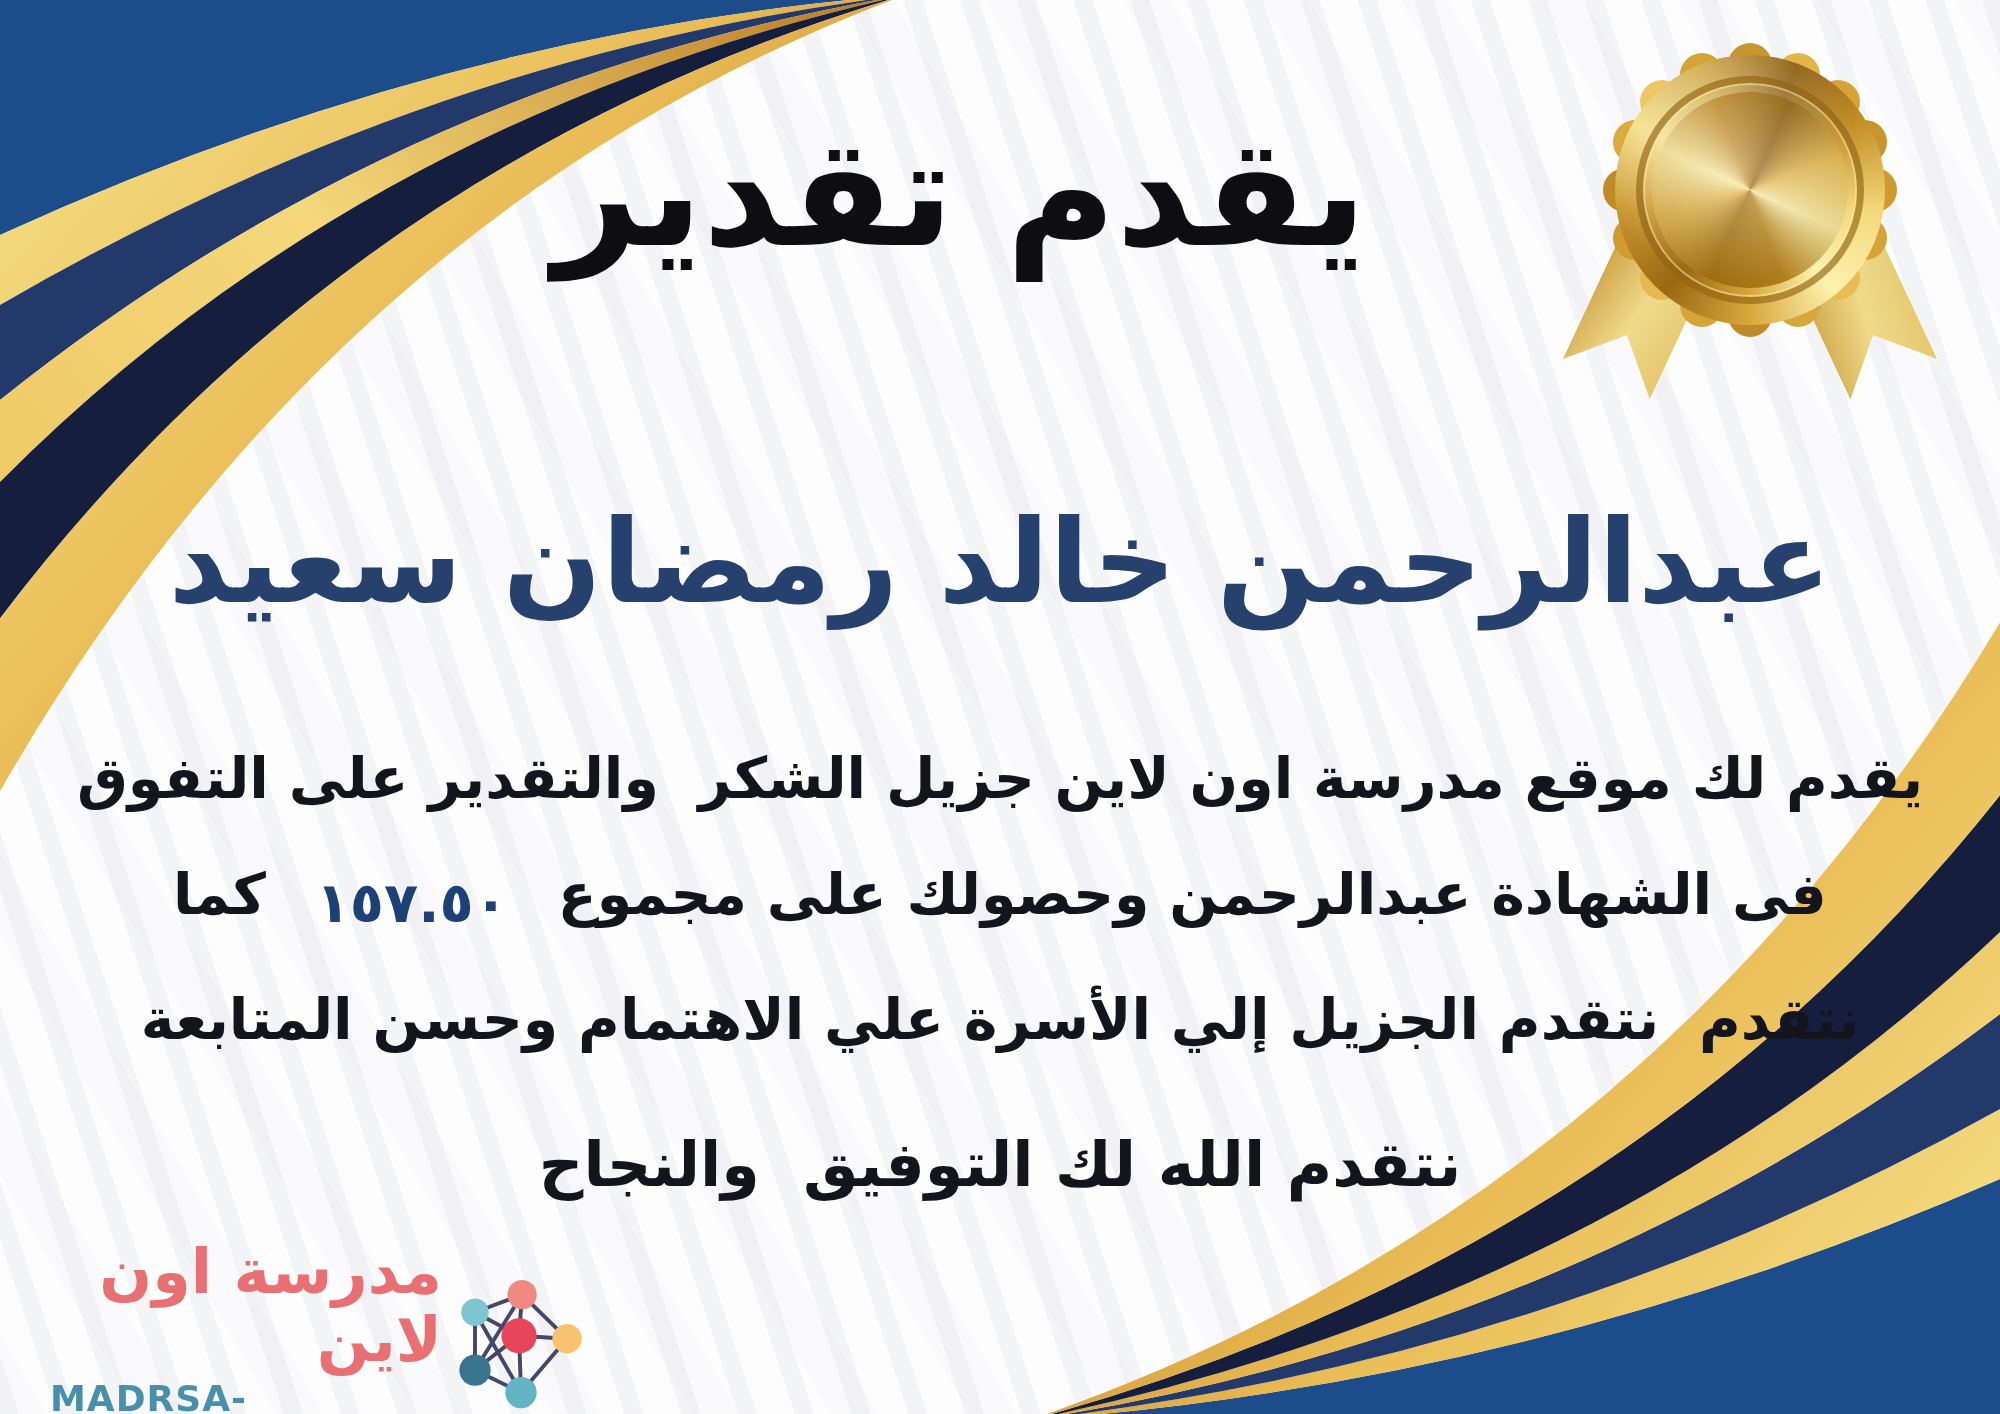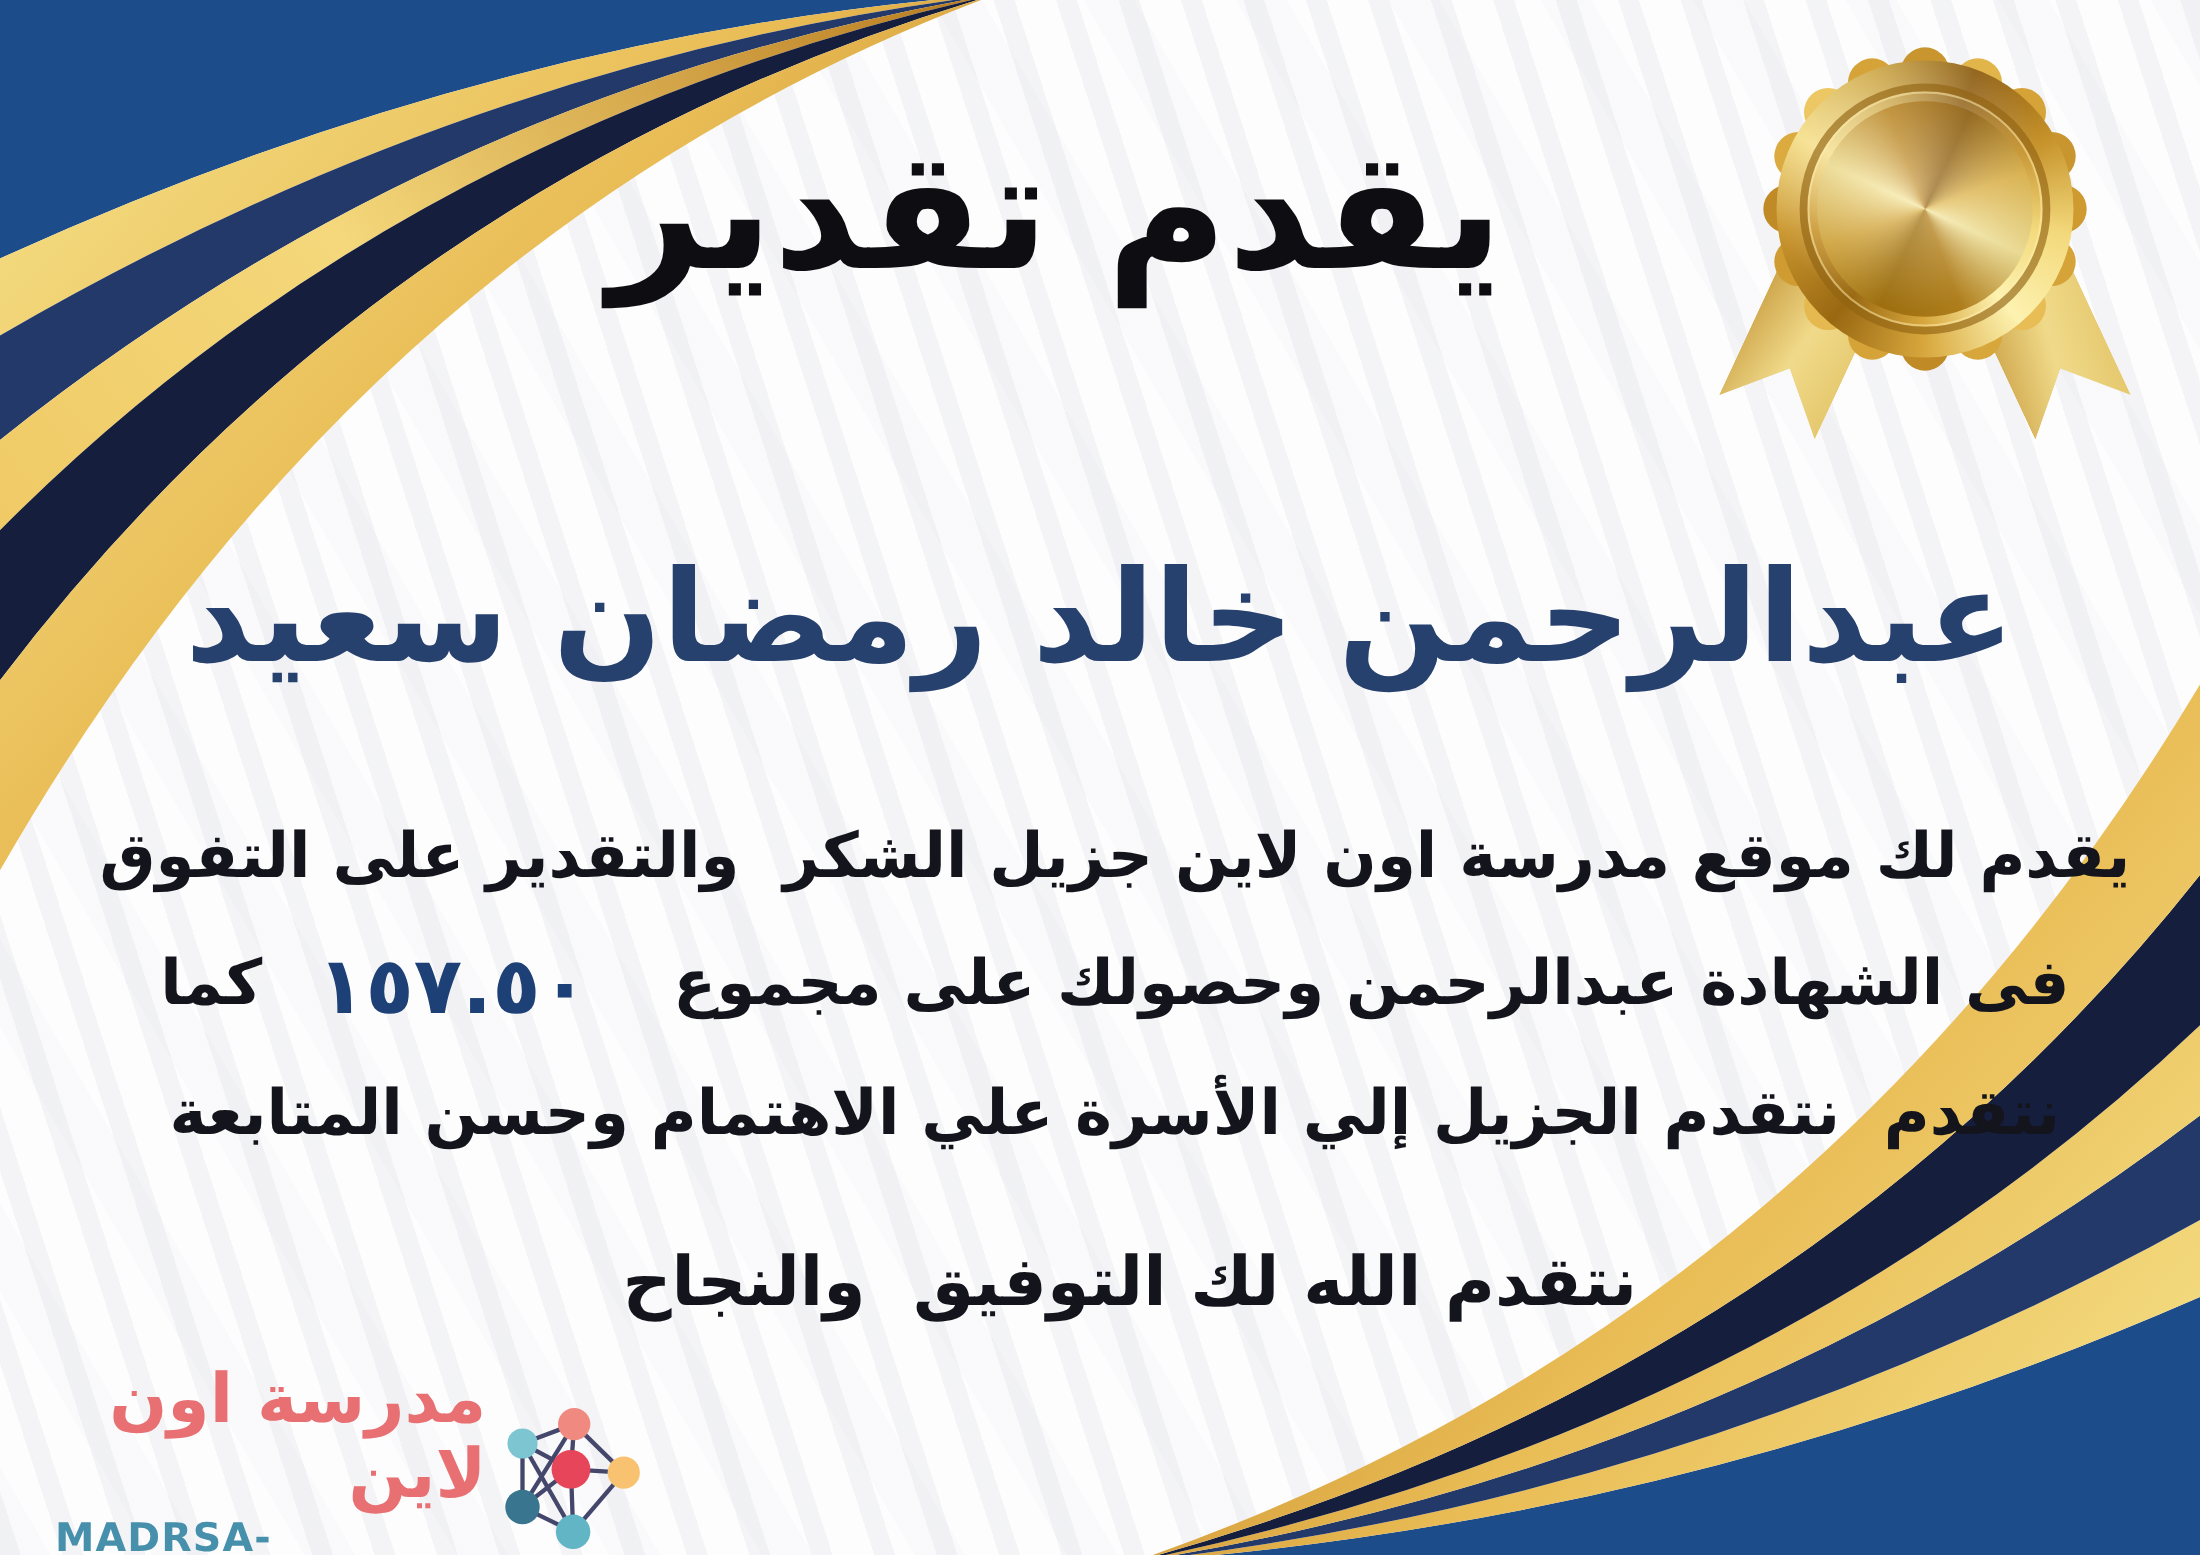--- a/index.html
+++ b/index.html
@@ -23,28 +23,28 @@
   }
   .student-name{
     position:absolute;top:492px;left:0;width:2000px;z-index:3;
     text-align:center;font-size:116px;font-weight:bold;color:#27416f;line-height:1.2;
   }
   .body-text{
     position:absolute;top:720px;left:0;width:2000px;z-index:3;
     text-align:center;font-size:57px;font-weight:bold;color:#14141c;line-height:116px;
   }
   .score{
-    color:#1d4076;font-size:72px;font-weight:bold;
+    color:#1d4076;font-size:56px;font-weight:bold;
     display:inline-block;margin:0 30px;vertical-align:-8px;letter-spacing:2px;
   }
   .closing{
     position:absolute;top:1128px;left:0;width:2000px;z-index:3;
     text-align:center;font-size:62px;font-weight:bold;color:#14141c;
   }
-  .keep-sp{white-space:pre-wrap;margin-left:27px;}
+  .keep-sp{white-space:pre-wrap;}
   
   .medal{position:absolute;left:1600px;top:42px;width:300px;height:380px;z-index:2;}
   .ribbon{
     position:absolute;width:96px;height:205px;top:150px;z-index:1;
     background:linear-gradient(100deg,#c79a3d,#f0da8a 55%,#c1943305);
     background-color:#e6c96f;
     clip-path:polygon(0 0,100% 0,100% 100%,50% 76%,0 100%);
   }
   .ribbon.left{left:38px;transform:rotate(25deg);transform-origin:50% 8%;}
   .ribbon.right{left:166px;transform:rotate(-25deg);transform-origin:50% 8%;}

